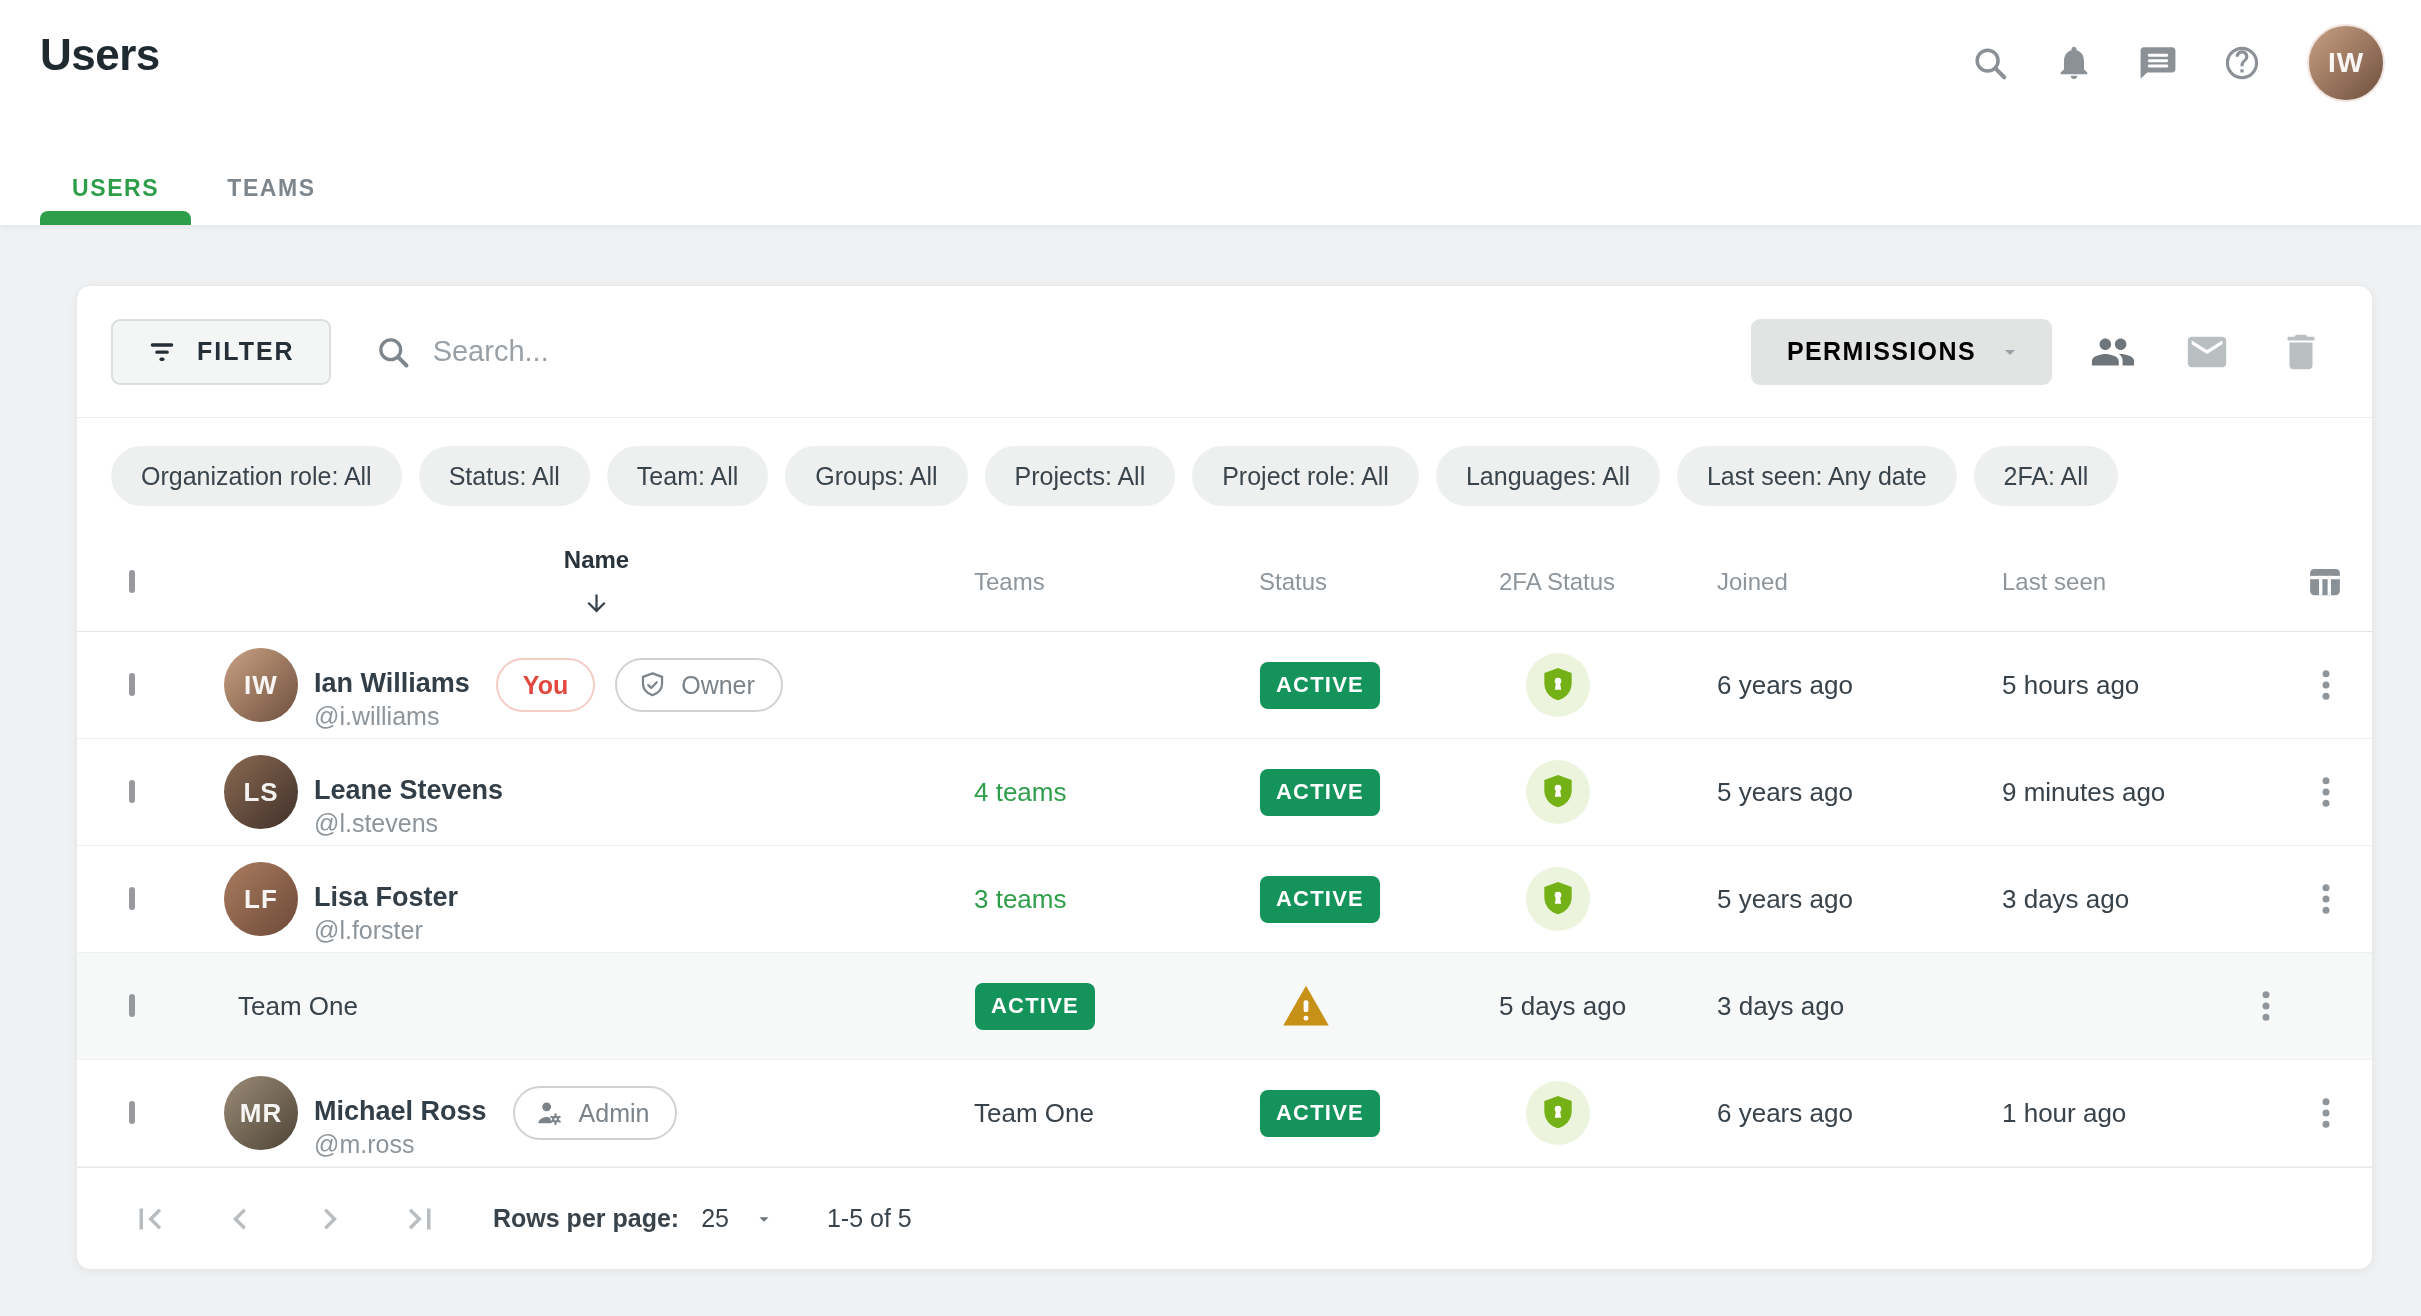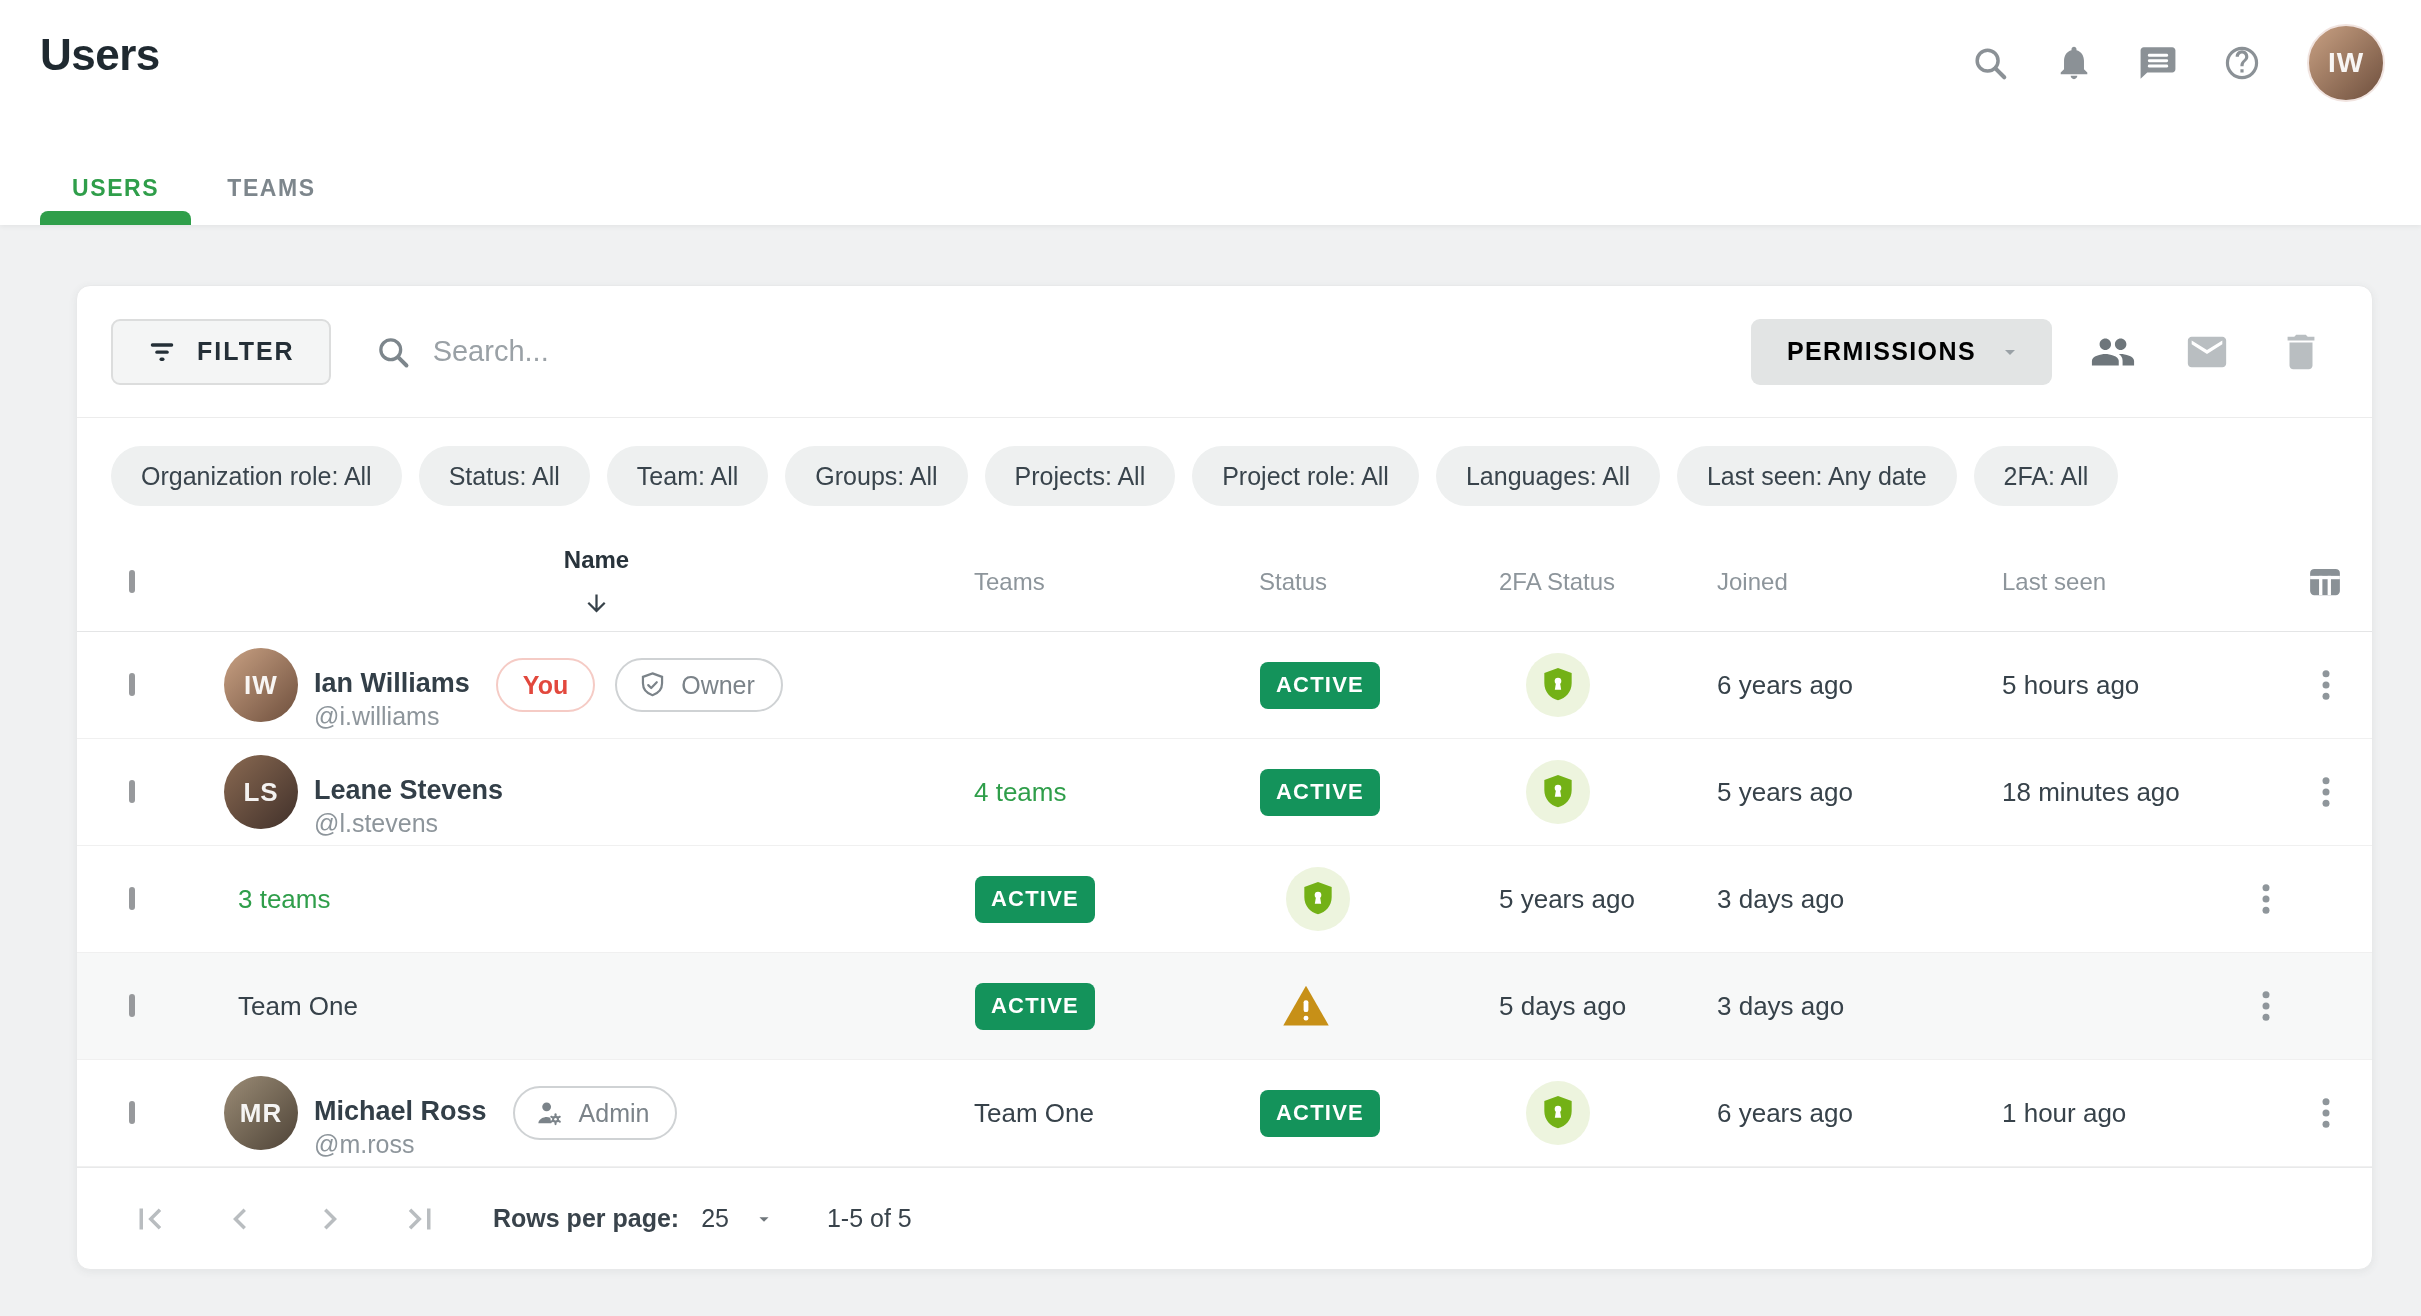--- a/index.html
+++ b/index.html
@@ -335,32 +335,42 @@
       <span class="twofa-ok">
         <svg viewBox="0 0 24 24">
                 <path d="M12 1.8l8.2 3v6.1c0 5.2-3.5 8.8-8.2 10.3C7.3 19.7 3.8 16.1 3.8 10.9V4.8l8.2-3z" fill="#73b116"></path>
                 <circle cx="12" cy="9.6" r="2" fill="#fff"></circle>
                 <path d="M10.8 10.6h2.4l.7 4.3h-3.8z" fill="#fff"></path>
               </svg>
       </span>
 
     </div>
     <div class="cell-time">5 years ago</div>
-    <div class="cell-time">18 minutes ago</div>
+    <div class="cell-time">9 minutes ago</div>
     <button class="kebab">
       <svg viewBox="0 0 24 24" fill="currentColor">
               <circle cx="12" cy="5.2" r="2.1"></circle>
               <circle cx="12" cy="12" r="2.1"></circle>
               <circle cx="12" cy="18.8" r="2.1"></circle>
             </svg>
     </button>
   </div>
 
   <div class="grid trow" data-twofa="enabled">
     <div><span class="checkbox"></span></div>
+    <div class="cell-name">
+      <div class="avatar avatar-row" style="background: linear-gradient(135deg, rgb(169, 124, 95), rgb(110, 74, 56));">
+        <span class="avatar-initials">LF</span>
+      </div>
+      <div class="name-block">
+        <span class="user-name">Lisa Foster</span>
+        <span class="user-handle">@l.forster</span>
+      </div>
+      <div class="badges"></div>
+    </div>
     <div><span class="teams-text link">3 teams</span></div>
     <div><span class="status-badge">ACTIVE</span></div>
     <div style="display:flex;align-items:center;">
       <span class="twofa-ok">
         <svg viewBox="0 0 24 24">
                 <path d="M12 1.8l8.2 3v6.1c0 5.2-3.5 8.8-8.2 10.3C7.3 19.7 3.8 16.1 3.8 10.9V4.8l8.2-3z" fill="#73b116"></path>
                 <circle cx="12" cy="9.6" r="2" fill="#fff"></circle>
                 <path d="M10.8 10.6h2.4l.7 4.3h-3.8z" fill="#fff"></path>
               </svg>
       </span>

